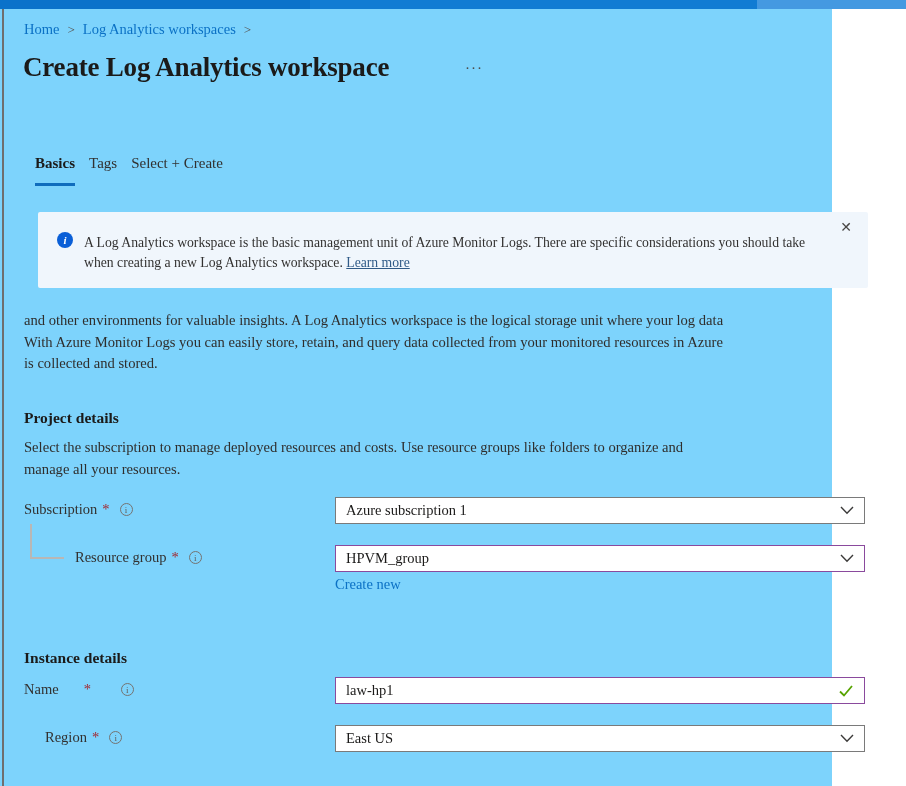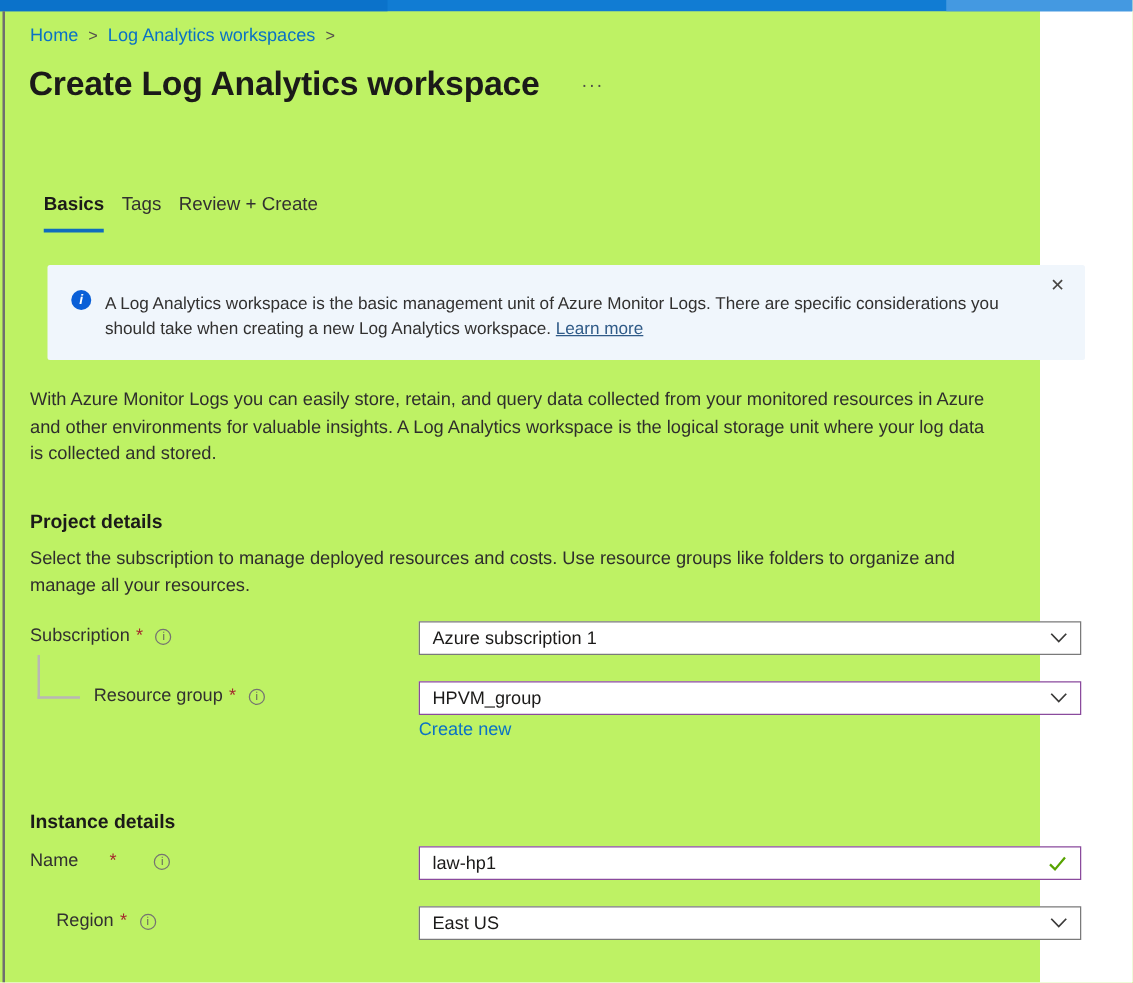--- a/index.html
+++ b/index.html
@@ -3,21 +3,21 @@
 <meta charset="utf-8">
 <style>
   * { margin: 0; padding: 0; box-sizing: border-box; }
   html, body { background: #ffffff; }
   body {
     font-family: "Liberation Sans", sans-serif;
     color: #323130;
     width: 906px; height: 786px;
     overflow: hidden;
   }
-  .stage { position: relative; width: 832px; height: 786px; background: #bef264; }
+  .stage { position: relative; width: 832px; height: 786px; background: #7dd3fc; font-family: Liberation Serif, serif; }
 
   
   .topbar { position: absolute; left: 0; top: 0; width: 906px; height: 9px; background: #117cd3; }
   .topbar .seg-left  { position: absolute; left: 0; top: 0; width: 310px; height: 9px; background: #0b72ca; }
   .topbar .seg-right { position: absolute; left: 757px; top: 0; width: 149px; height: 9px; background: #4499e1; }
 
   
   .edge-line { position: absolute; left: 2px; top: 9px; width: 2px; height: 777px; background: #6f6f6f; }
 
   .breadcrumb { position: absolute; left: 24px; top: 21px; font-size: 14.5px; }
@@ -89,36 +89,36 @@
   <div class="breadcrumb">
     <a>Home</a><span class="sep">&gt;</span><a>Log Analytics workspaces</a><span class="sep">&gt;</span>
   </div>
 
   <h1 class="page-title">Create Log Analytics workspace</h1>
   <span class="more-dots">···</span>
 
   <div class="tabs">
     <div class="tab active">Basics</div>
     <div class="tab">Tags</div>
-    <div class="tab">Review + Create</div>
+    <div class="tab">Select + Create</div>
   </div>
 
   <div class="banner">
     <span class="info-badge">i</span>
     <div class="banner-text">
       <span>A Log Analytics workspace is the basic management unit of Azure Monitor Logs. There are specific considerations you </span>
       <span>should take when creating a new Log Analytics workspace. </span>
       <a class="banner-link">Learn more</a>
     </div>
     <span class="close-x">✕</span>
   </div>
 
   <div class="intro">
+    <div>and other environments for valuable insights. A Log Analytics workspace is the logical storage unit where your log data</div>
     <div>With Azure Monitor Logs you can easily store, retain, and query data collected from your monitored resources in Azure</div>
-    <div>and other environments for valuable insights. A Log Analytics workspace is the logical storage unit where your log data</div>
     <div>is collected and stored.</div>
   </div>
 
   <div class="section-heading" style="left:24px; top:409px;">Project details</div>
   <div class="section-desc">
     <div>Select the subscription to manage deployed resources and costs. Use resource groups like folders to organize and</div>
     <div>manage all your resources.</div>
   </div>
 
   <div class="field-label" style="left:24px; top:501px;">

